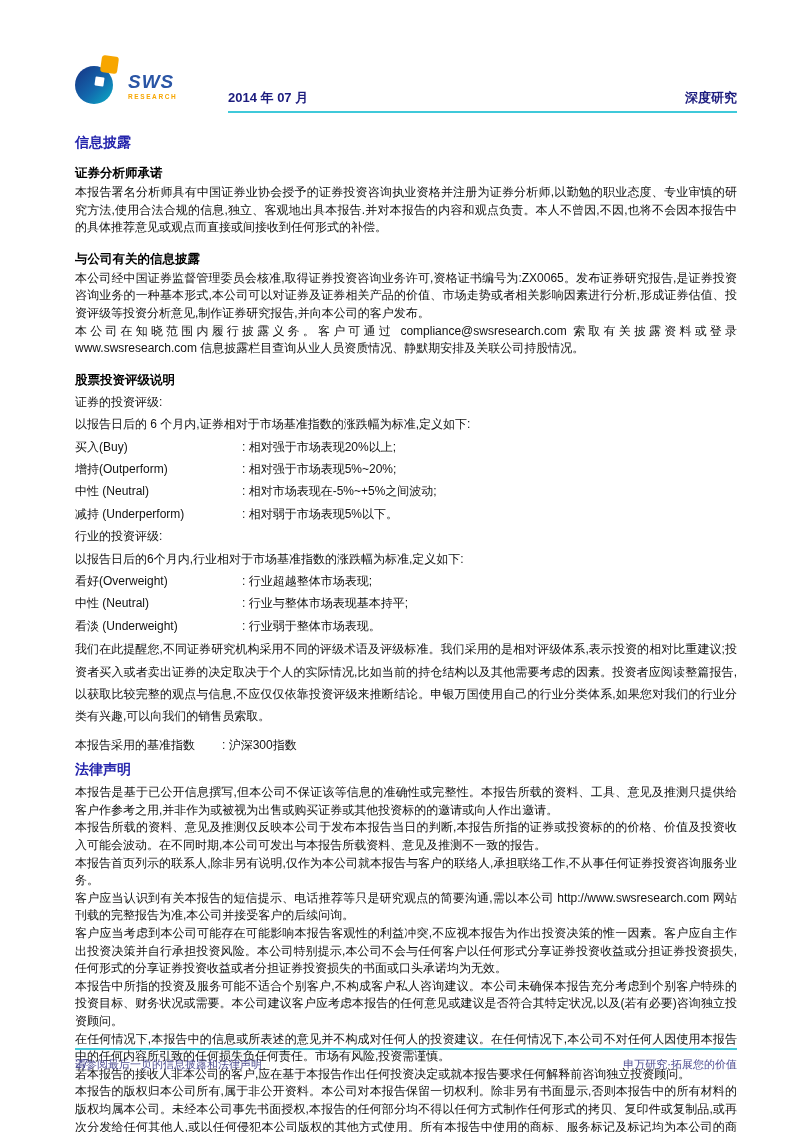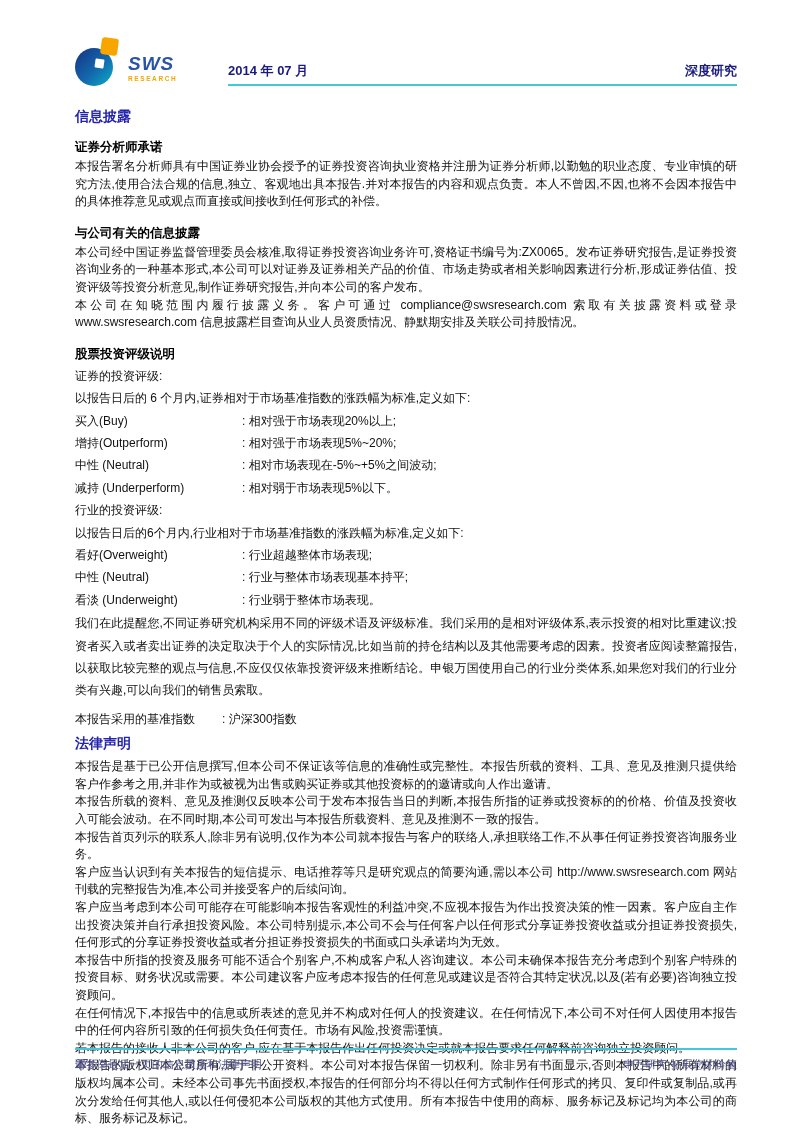--- a/index.html
+++ b/index.html
@@ -10,21 +10,21 @@
     width: 800px;
     height: 1132px;
     margin: 0 auto;
     background: #ffffff;
     color: #111111;
     overflow: hidden;
   }
   .content { padding: 0 63px 0 75px; }
 
   
-  .header { display: flex; align-items: center; padding-top: 38px; }
+  .header { display: flex; align-items: flex-end; padding-top: 56px; }
   .logo-block { width: 153px; display: flex; gap: 9px; }
   .logo-mark { position: relative; width: 44px; height: 57px; flex-shrink: 0; }
   .logo-circle {
     position: absolute; left: 0; top: 10px; width: 38px; height: 38px;
     border-radius: 50%;
     background: linear-gradient(135deg, #16408e 15%, #1368ad 55%, #0ba8c4 95%);
   }
   .logo-orange-sq {
     position: absolute; left: 26px; top: 0; width: 17px; height: 17px;
     background: #f7a600; border-radius: 3px; transform: rotate(8deg);
@@ -46,21 +46,21 @@
     flex: 1; display: flex; justify-content: space-between; align-items: flex-end;
     border-bottom: 2px solid #3fc9da; padding-bottom: 6px; margin-top: 16px;
   }
   .header-date, .header-type {
     font-size: 13px; font-weight: bold; color: #1b1b7e; line-height: 15px;
   }
 
   
   .section-title {
     font-size: 14px; font-weight: bold; color: #2424ac;
-    line-height: 18px; margin-top: 12px; margin-bottom: 5px;
+    line-height: 18px; margin-top: 20px; margin-bottom: 5px;
   }
   .section-title.legal-title { margin-top: 4px; margin-bottom: 6px; }
   .sub-heading {
     font-size: 12.5px; font-weight: bold; color: #000000;
     line-height: 16px; margin-top: 14px; margin-bottom: 3px;
   }
   .para {
     font-size: 12px; line-height: 17.6px; text-align: justify; color: #111111;
   }
   .rating-block { margin-top: 2px; }

